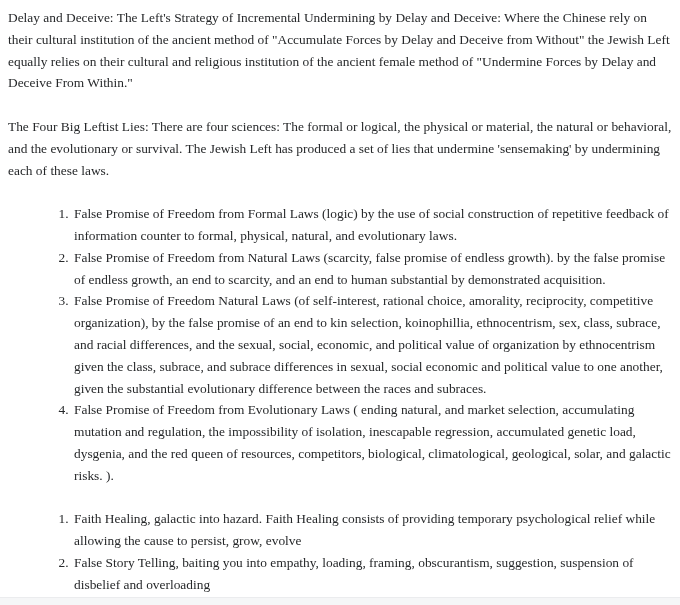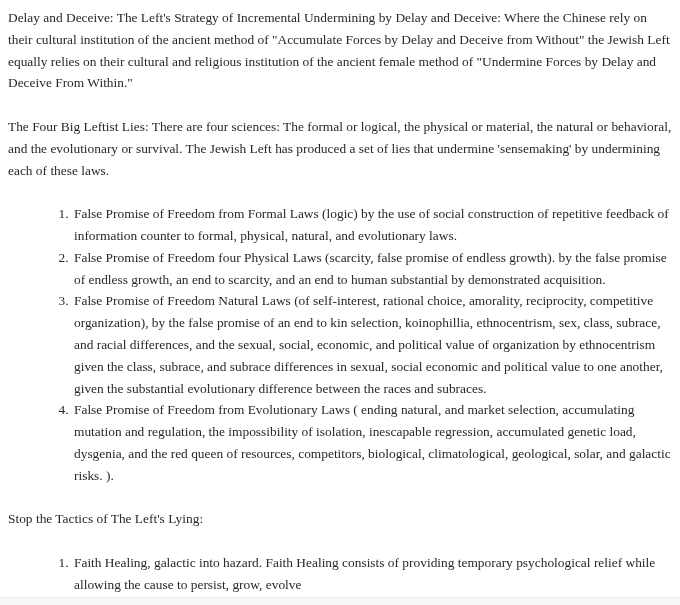--- a/index.html
+++ b/index.html
@@ -51,23 +51,22 @@
   }
 </style>
 </head>
 <body>
 
 <div id="doc">
     <p class="block"><span class="run-bold">Delay and Deceive: </span><span class="run-regular">The Left's Strategy of </span><span class="run-bold">Incremental Undermining by Delay and Deceive:</span><span class="run-regular"> Where the Chinese rely on their cultural institution of the ancient method of "Accumulate Forces by Delay and Deceive from Without" the Jewish Left equally relies on their cultural and religious institution of the ancient female method of  </span><span class="run-bold">"Undermine Forces by Delay and Deceive From Within."</span></p>
     <p class="block"><span class="run-bold">The Four Big Leftist Lies</span><span class="run-regular">: There are four sciences: The formal or logical, the physical or material, the natural or behavioral, and the evolutionary or survival. The Jewish Left has produced </span><span class="run-bold">a set of lies</span><span class="run-regular"> that undermine 'sensemaking' by </span><span class="run-bold">undermining each of these laws</span><span class="run-regular">.</span></p>
     <ol class="block">
       <li><span class="run-bold">False Promise of Freedom from Formal Laws (logic)</span><span class="run-regular"> by the use of social construction of repetitive feedback of information counter to formal, physical, natural, and evolutionary laws.</span></li>
-      <li><span class="run-bold">False Promise of Freedom four Physical Laws</span><span class="run-regular"> (scarcity, false promise of endless growth). by the false promise of endless growth, an end to scarcity, and an end to human substantial by demonstrated acquisition.</span></li>
+      <li><span class="run-bold">False Promise of Freedom from Natural Laws</span><span class="run-regular"> (scarcity, false promise of endless growth). by the false promise of endless growth, an end to scarcity, and an end to human substantial by demonstrated acquisition.</span></li>
       <li><span class="run-bold">False Promise of Freedom Natural Laws</span><span class="run-regular"> (of self-interest, rational choice, amorality, reciprocity, competitive organization), by the false promise of an end to kin selection, koinophillia, ethnocentrism, sex, class, subrace, and racial differences, and the sexual, social, economic, and political value of organization by ethnocentrism given the class, subrace, and subrace differences in sexual, social economic and political value to one another, given the substantial evolutionary difference between the races and subraces.</span></li>
       <li><span class="run-bold">False Promise of Freedom from Evolutionary Laws</span><span class="run-regular"> ( ending natural, and market selection, accumulating mutation and regulation, the impossibility of isolation, inescapable regression, accumulated genetic load, dysgenia, and the red queen of resources, competitors, biological, climatological, geological, solar, and galactic risks. ).</span></li>
     </ol>
-    <p class="heading"><span class="run-bold">Stop the Tactics of The Left's Lying:</span></p>
     <ol class="block">
       <li><span class="run-bold">Faith Healing, galactic</span><span class="run-regular"> into hazard. Faith Healing consists of providing temporary psychological relief while allowing the cause to persist, grow, evolve</span></li>
       <li><span class="run-bold">False Story Telling,</span><span class="run-regular"> baiting you into empathy, loading, framing, obscurantism, suggestion, suspension of disbelief and overloading</span></li>
     </ol>
   </div>
 <div class="bottom-edge"></div>
 
 </body></html>

